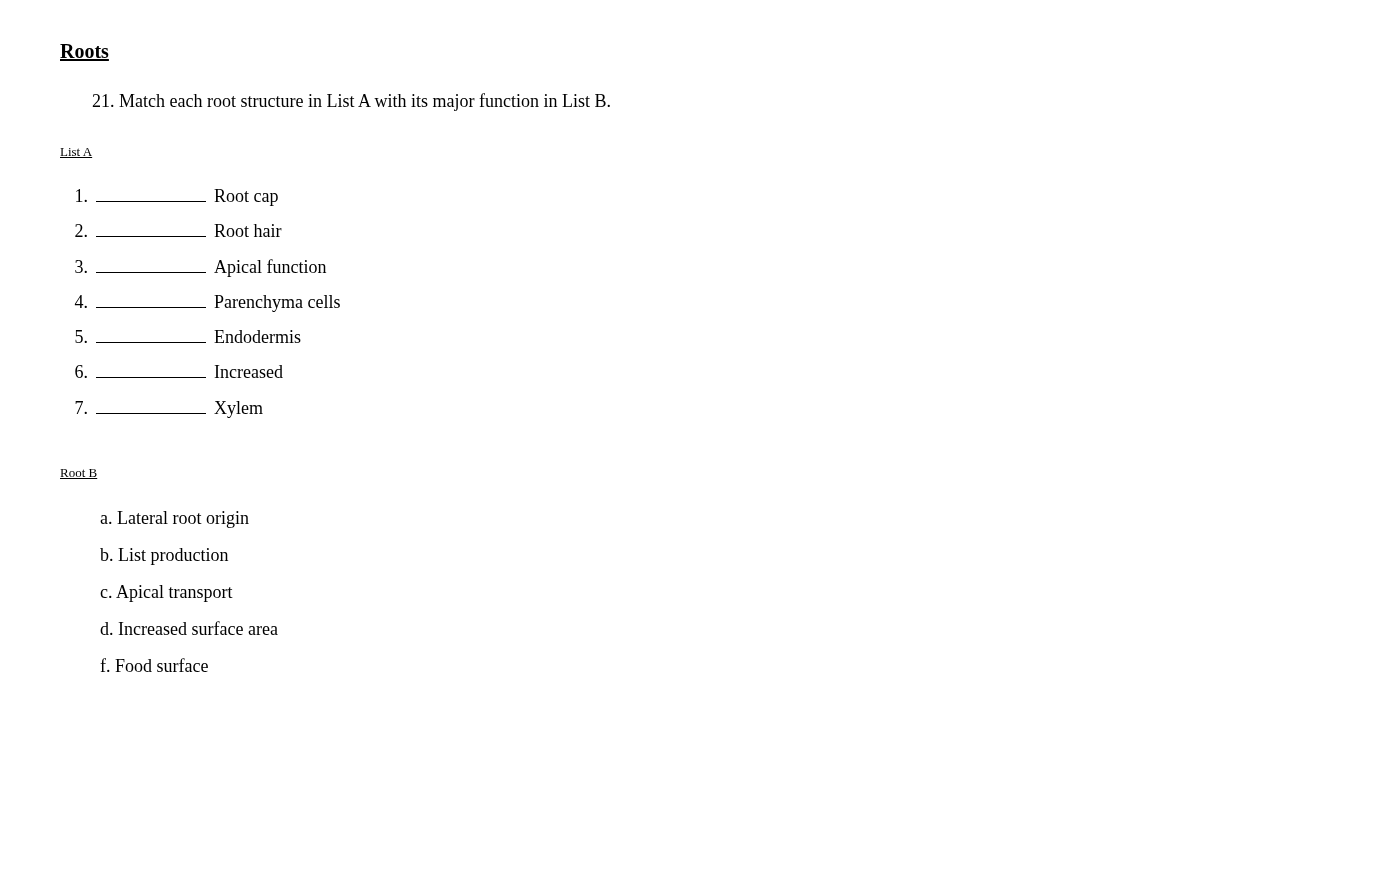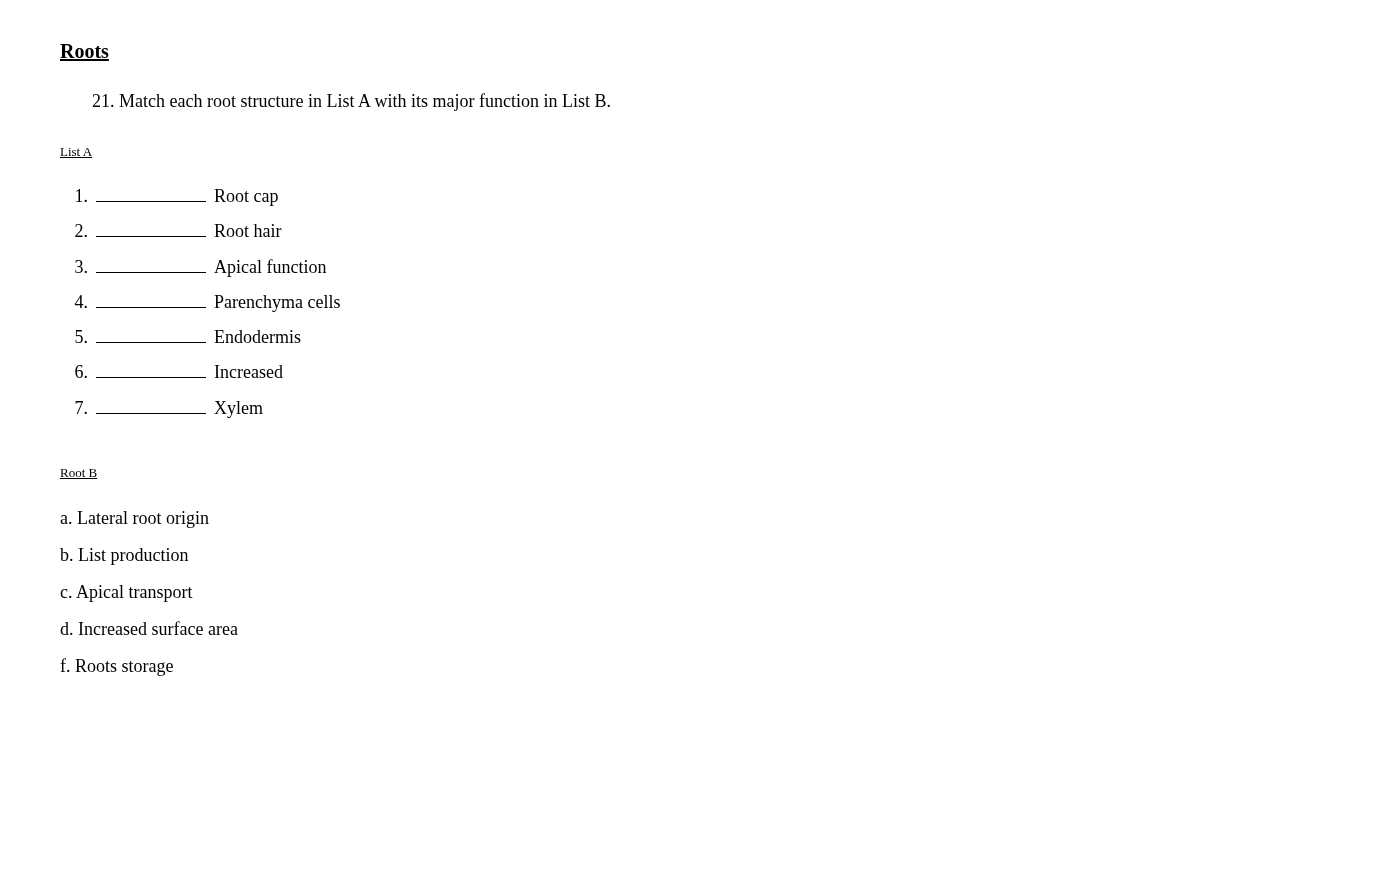--- a/index.html
+++ b/index.html
@@ -64,20 +64,21 @@
       margin-left: 4px;
     }
 
     .item-label {
       font-size: 18px;
     }
 
     .list-b-items {
       list-style: none;
       line-height: 1.95;
+      margin-left: 40px;
     }
 
     .list-b-item {
       font-size: 18px;
       margin-bottom: 2px;
     }
   </style>
 </head>
 <body>
 
@@ -125,14 +126,14 @@
   </li>
 </ul>
 
 <div class="list-heading">Root B</div>
 
 <ul class="list-b-items">
   <li class="list-b-item">a. Lateral root origin</li>
   <li class="list-b-item">b. List production</li>
   <li class="list-b-item">c. Apical transport</li>
   <li class="list-b-item">d. Increased surface area</li>
-  <li class="list-b-item">f. Roots storage</li>
+  <li class="list-b-item">f. Food surface</li>
 </ul>
 
 </body></html>

